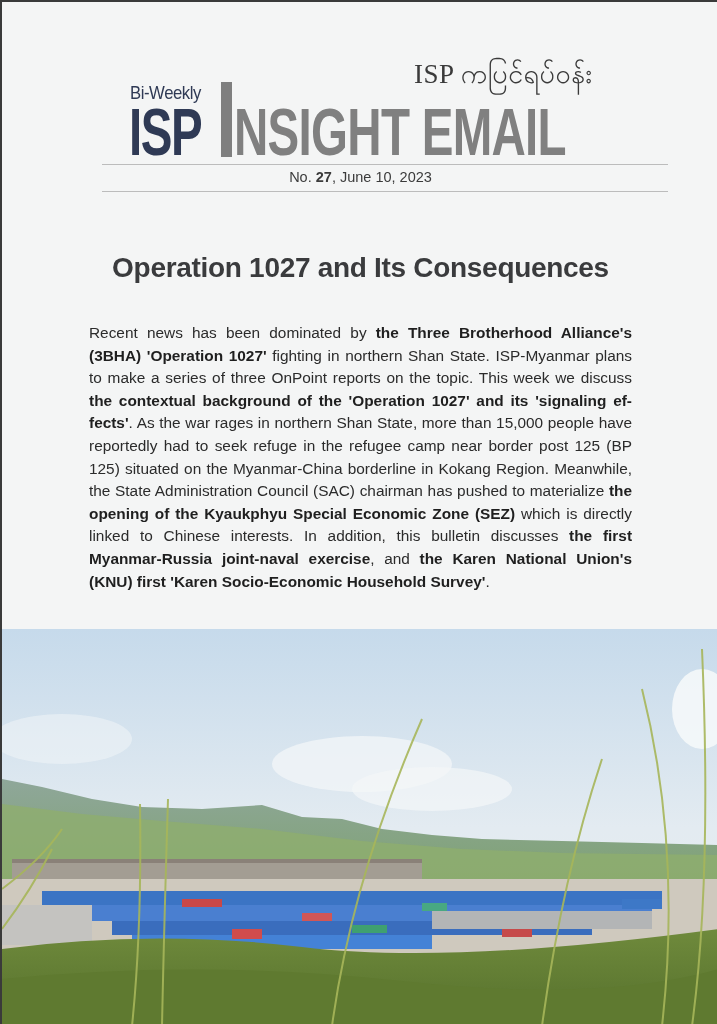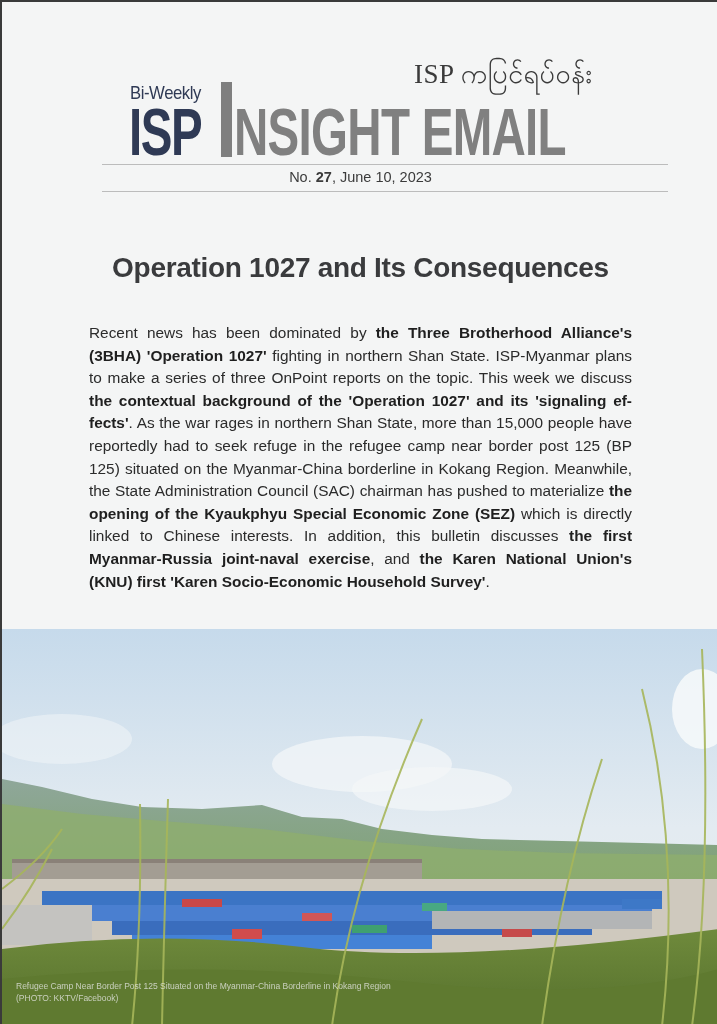--- a/index.html
+++ b/index.html
@@ -164,18 +164,14 @@
         <path d="M690,397 Q710,250 700,20"></path>
         <path d="M0,300 Q30,260 50,220"></path>
         <path d="M0,260 Q40,230 60,200"></path>
         <path d="M540,397 Q560,250 600,130"></path>
       </g>
     </svg>
     <figcaption>
     </figcaption>
   </figure>
 
-  <div class="caption">
-    <div>Refugee Camp Near Border Post 125 Situated on the Myanmar-China Borderline in Kokang Region</div>
-    <div>(PHOTO: KKTV/Facebook)</div>
-  </div>
 
 </div>
 
 </body></html>

